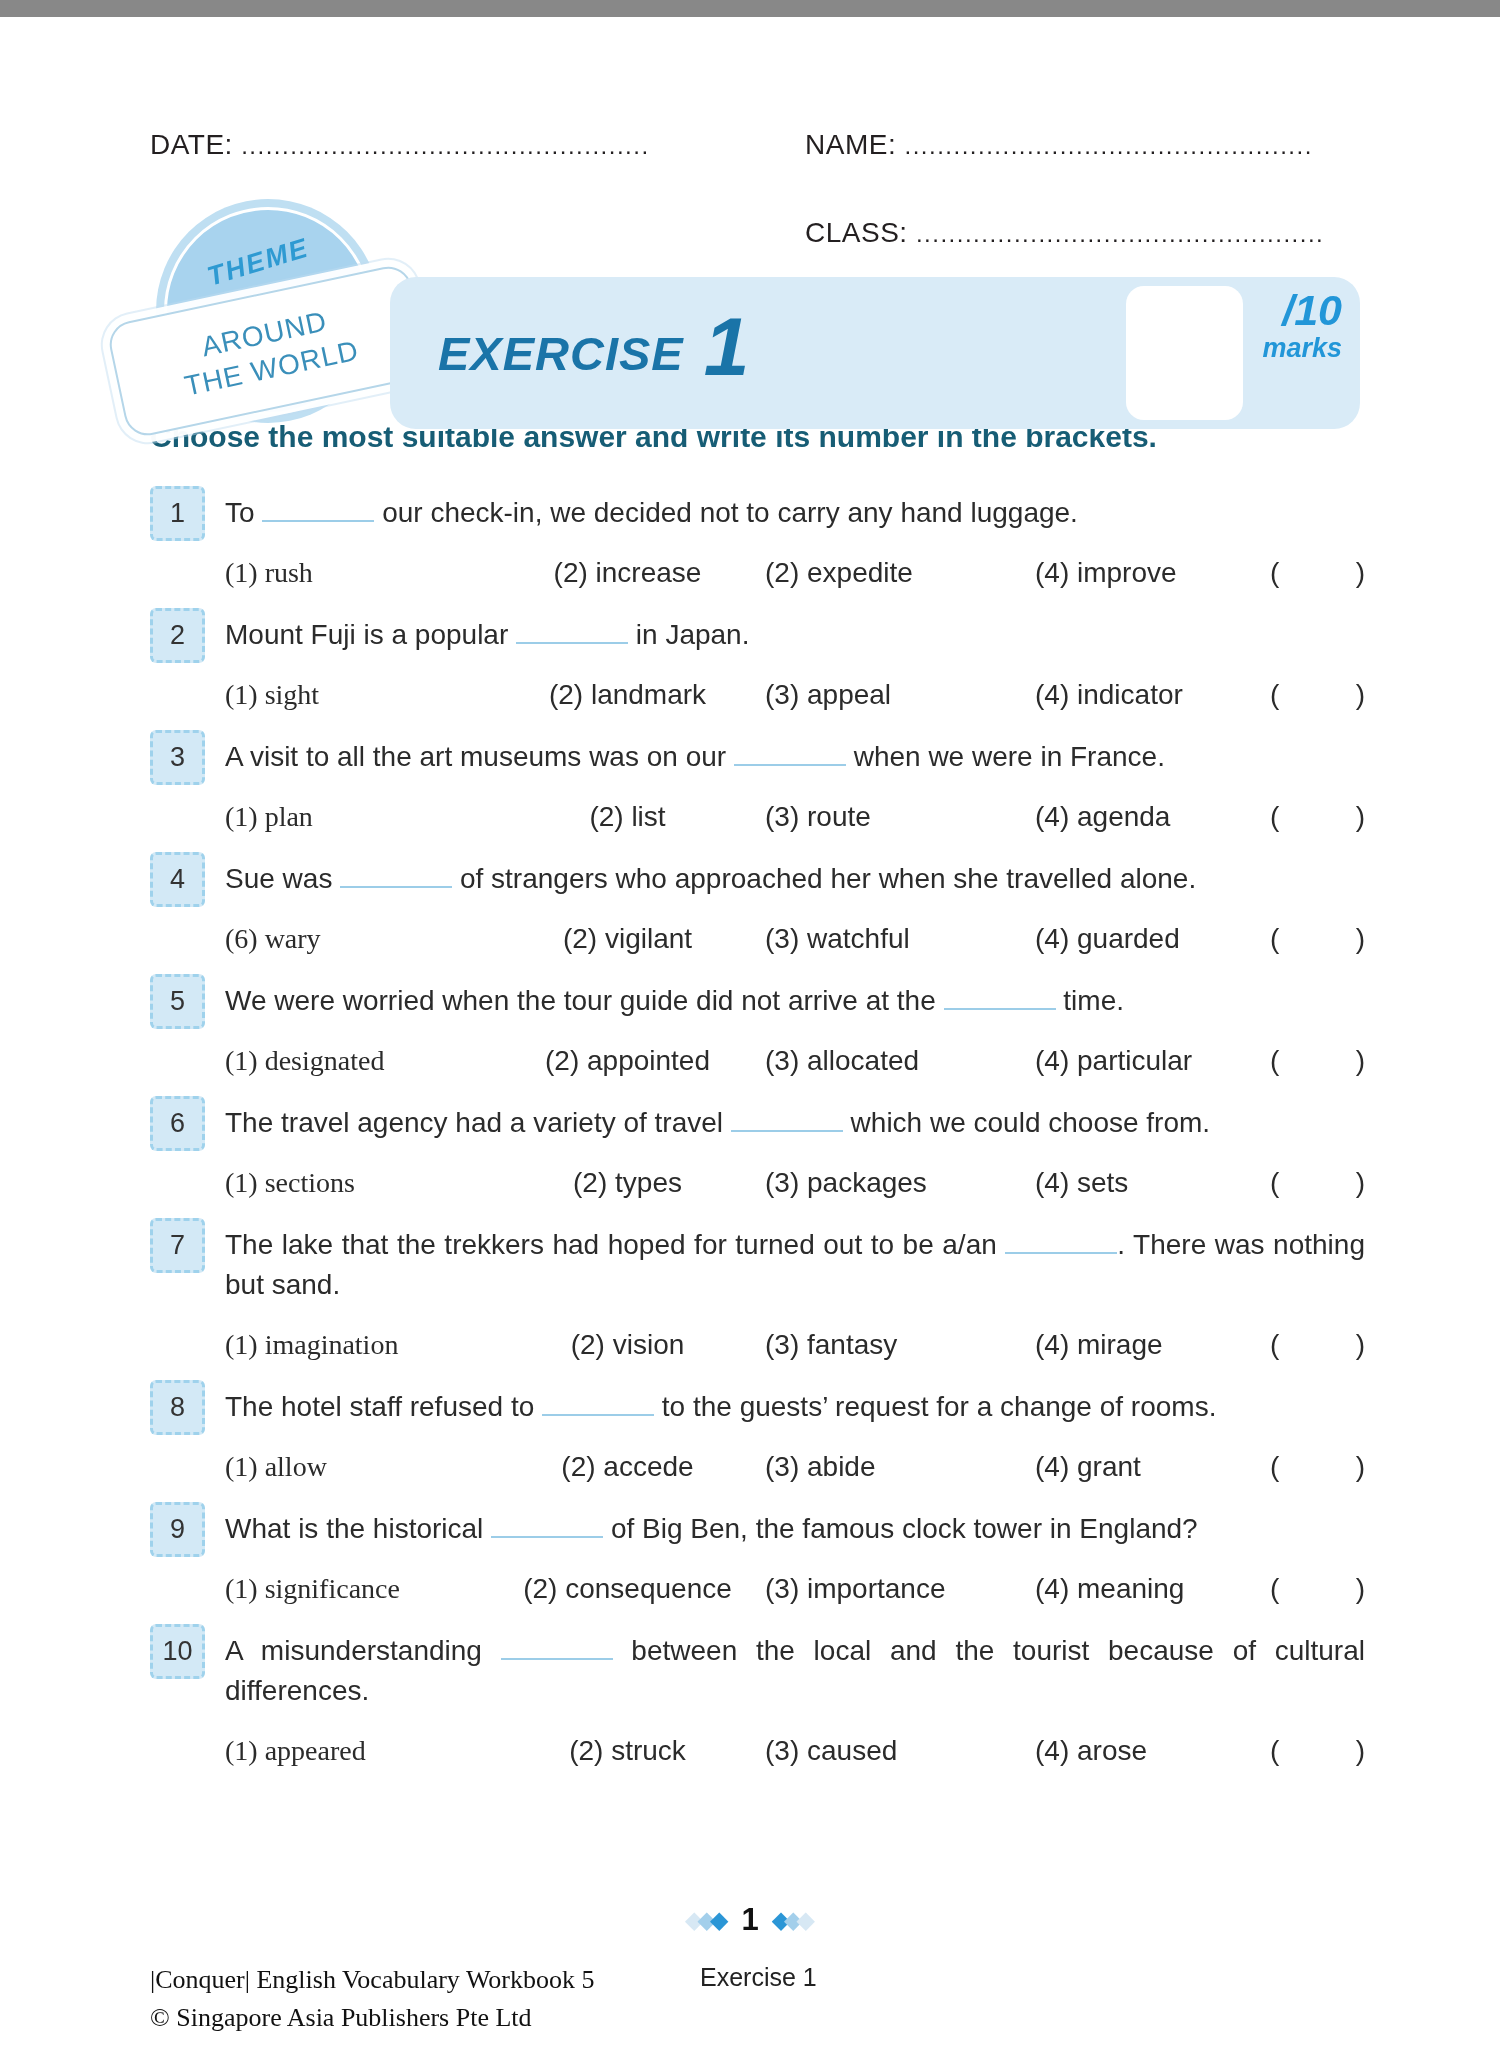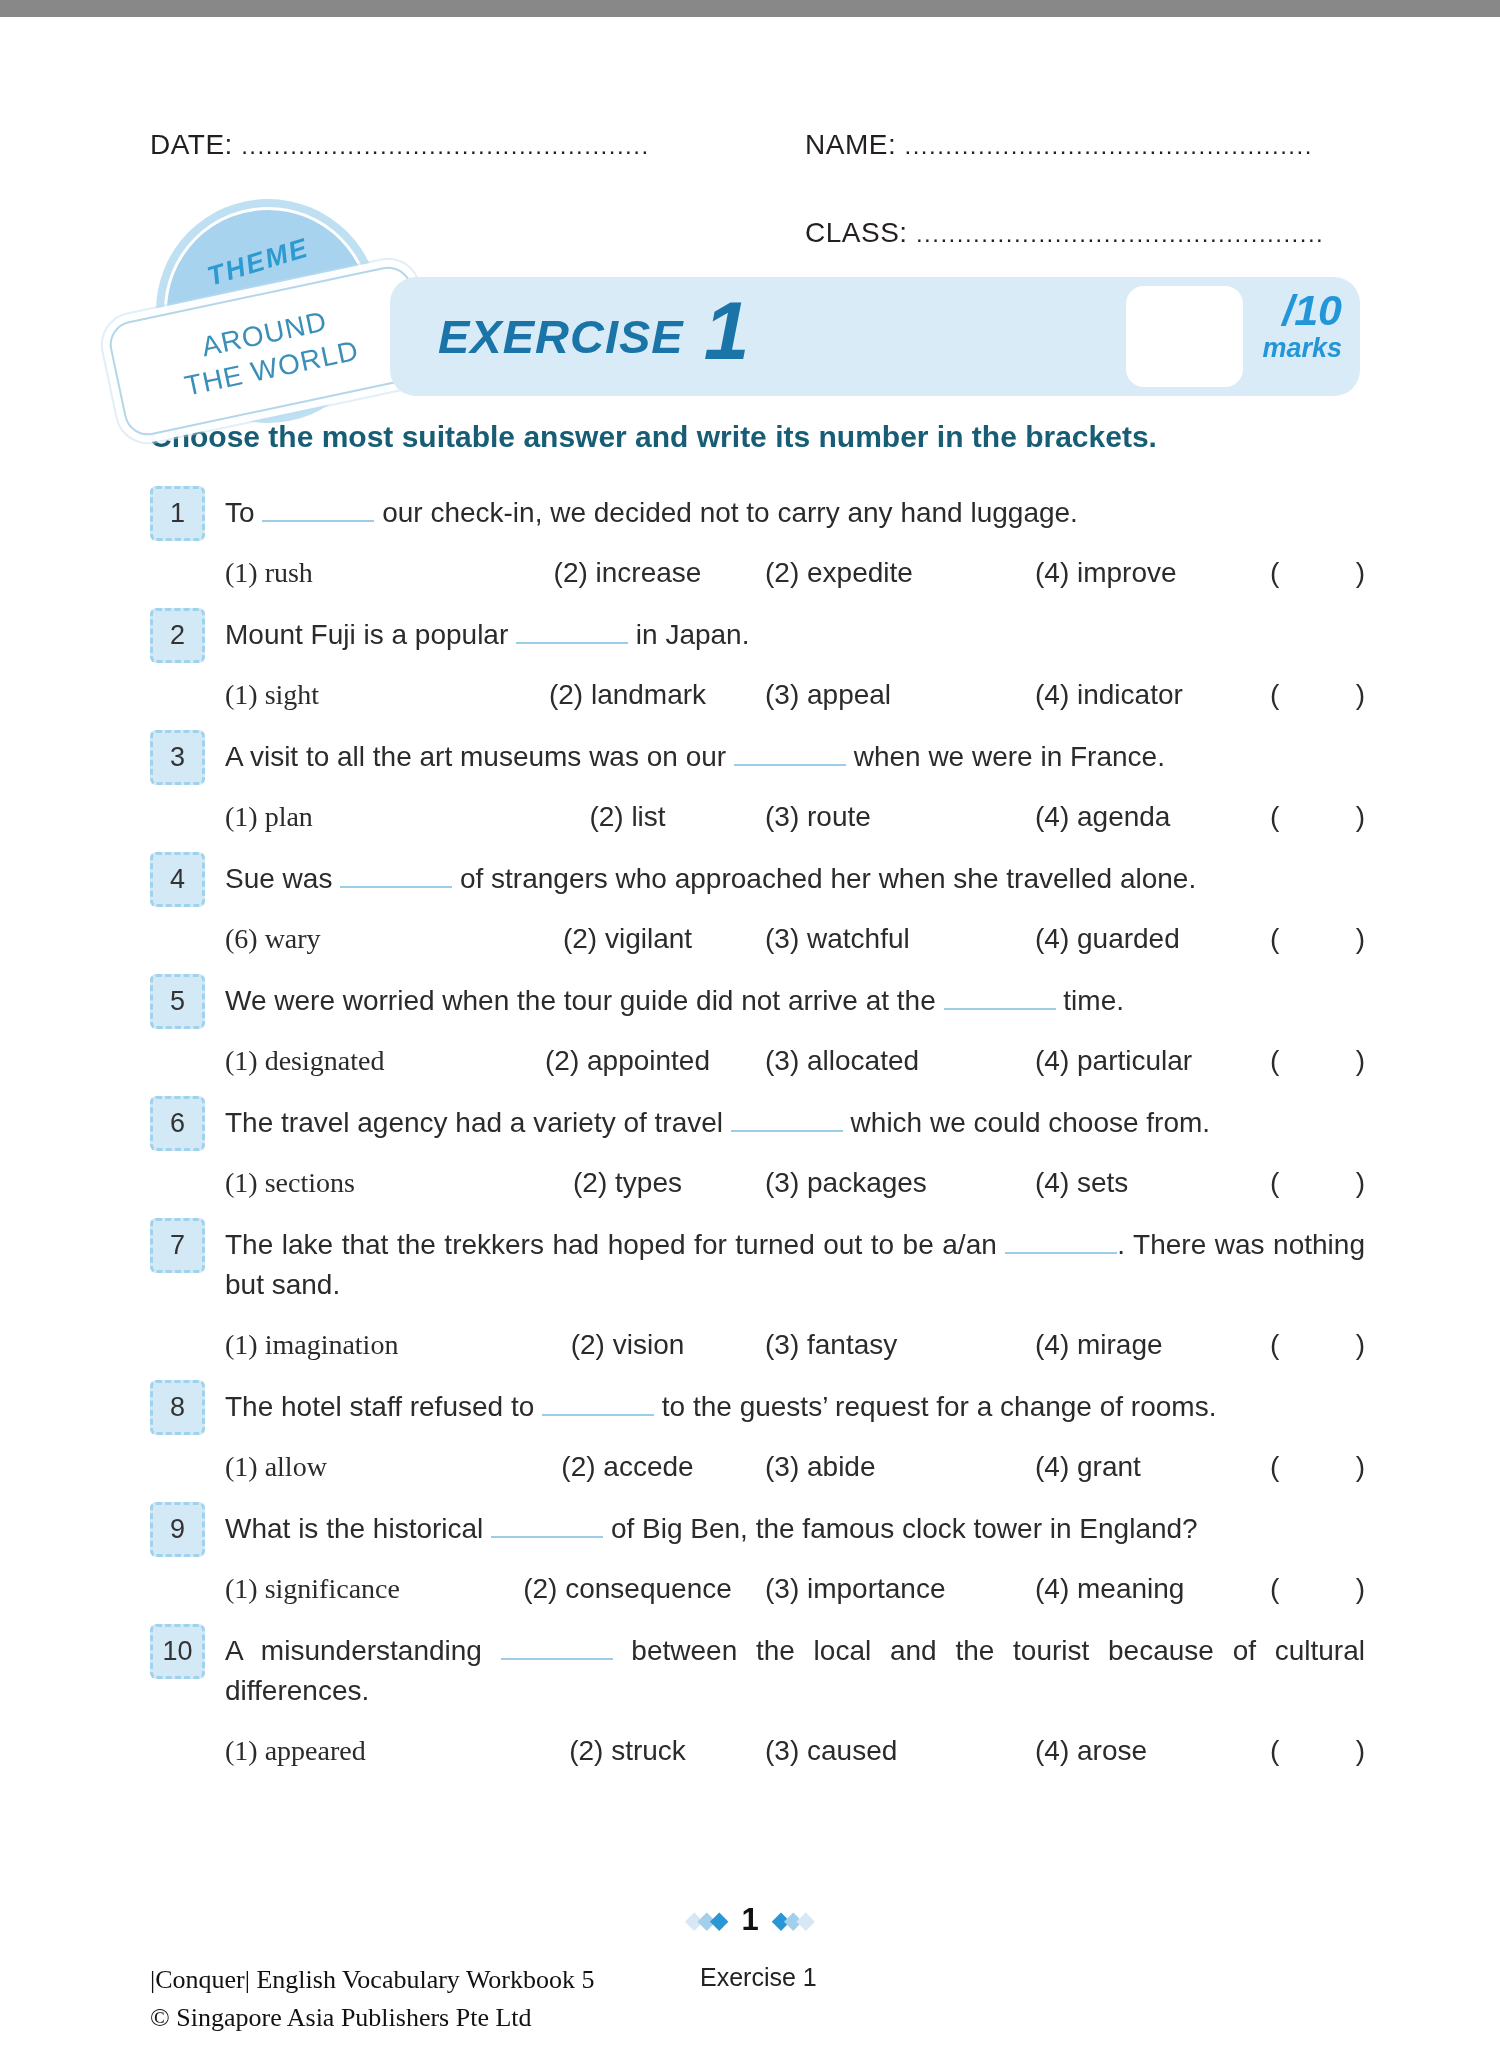--- a/index.html
+++ b/index.html
@@ -32,21 +32,21 @@
     color:var(--badge-text-blue,#2e9ad2); font-size:27px; font-weight:700;
     font-style:italic; letter-spacing:2px; }
   .badge-rect { position:absolute; left:-14px; top:98px; width:308px; height:116px;
     background:#fff; border:2px solid #b5d6e9; border-radius:24px;
     box-shadow:0 0 0 7px rgba(255,255,255,.95), 0 0 0 9px rgba(190,220,240,.45);
     transform:rotate(-12deg);
     display:flex; flex-direction:column; align-items:center; justify-content:center;
     color:var(--badge-rect-text,#3a8fba); font-size:28px; line-height:1.25; letter-spacing:1px; }
 
   
-  .band { position:absolute; left:390px; top:260px; width:970px; height:119px;
+  .band { position:absolute; left:390px; top:260px; width:970px; height:152px;
     background:var(--band-bg,#d9ebf7); border-radius:26px;
     display:flex; align-items:center; padding-left:48px; }
   .exercise-word { color:var(--exercise-blue,#1a74a8); font-size:47px; font-weight:800;
     font-style:italic; letter-spacing:1px; }
   .exercise-number { color:var(--exercise-blue,#1a74a8); font-size:82px; font-weight:800;
     font-style:italic; margin-left:20px; position:relative; top:-6px; }
   .score-box { position:absolute; right:117px; top:9px; bottom:9px; width:117px;
     background:#fff; border-radius:18px; }
   .marks-group { position:absolute; right:18px; top:10px; width:96px; text-align:right;
     color:var(--accent-blue,#2296d8); font-style:italic; font-weight:800; }

